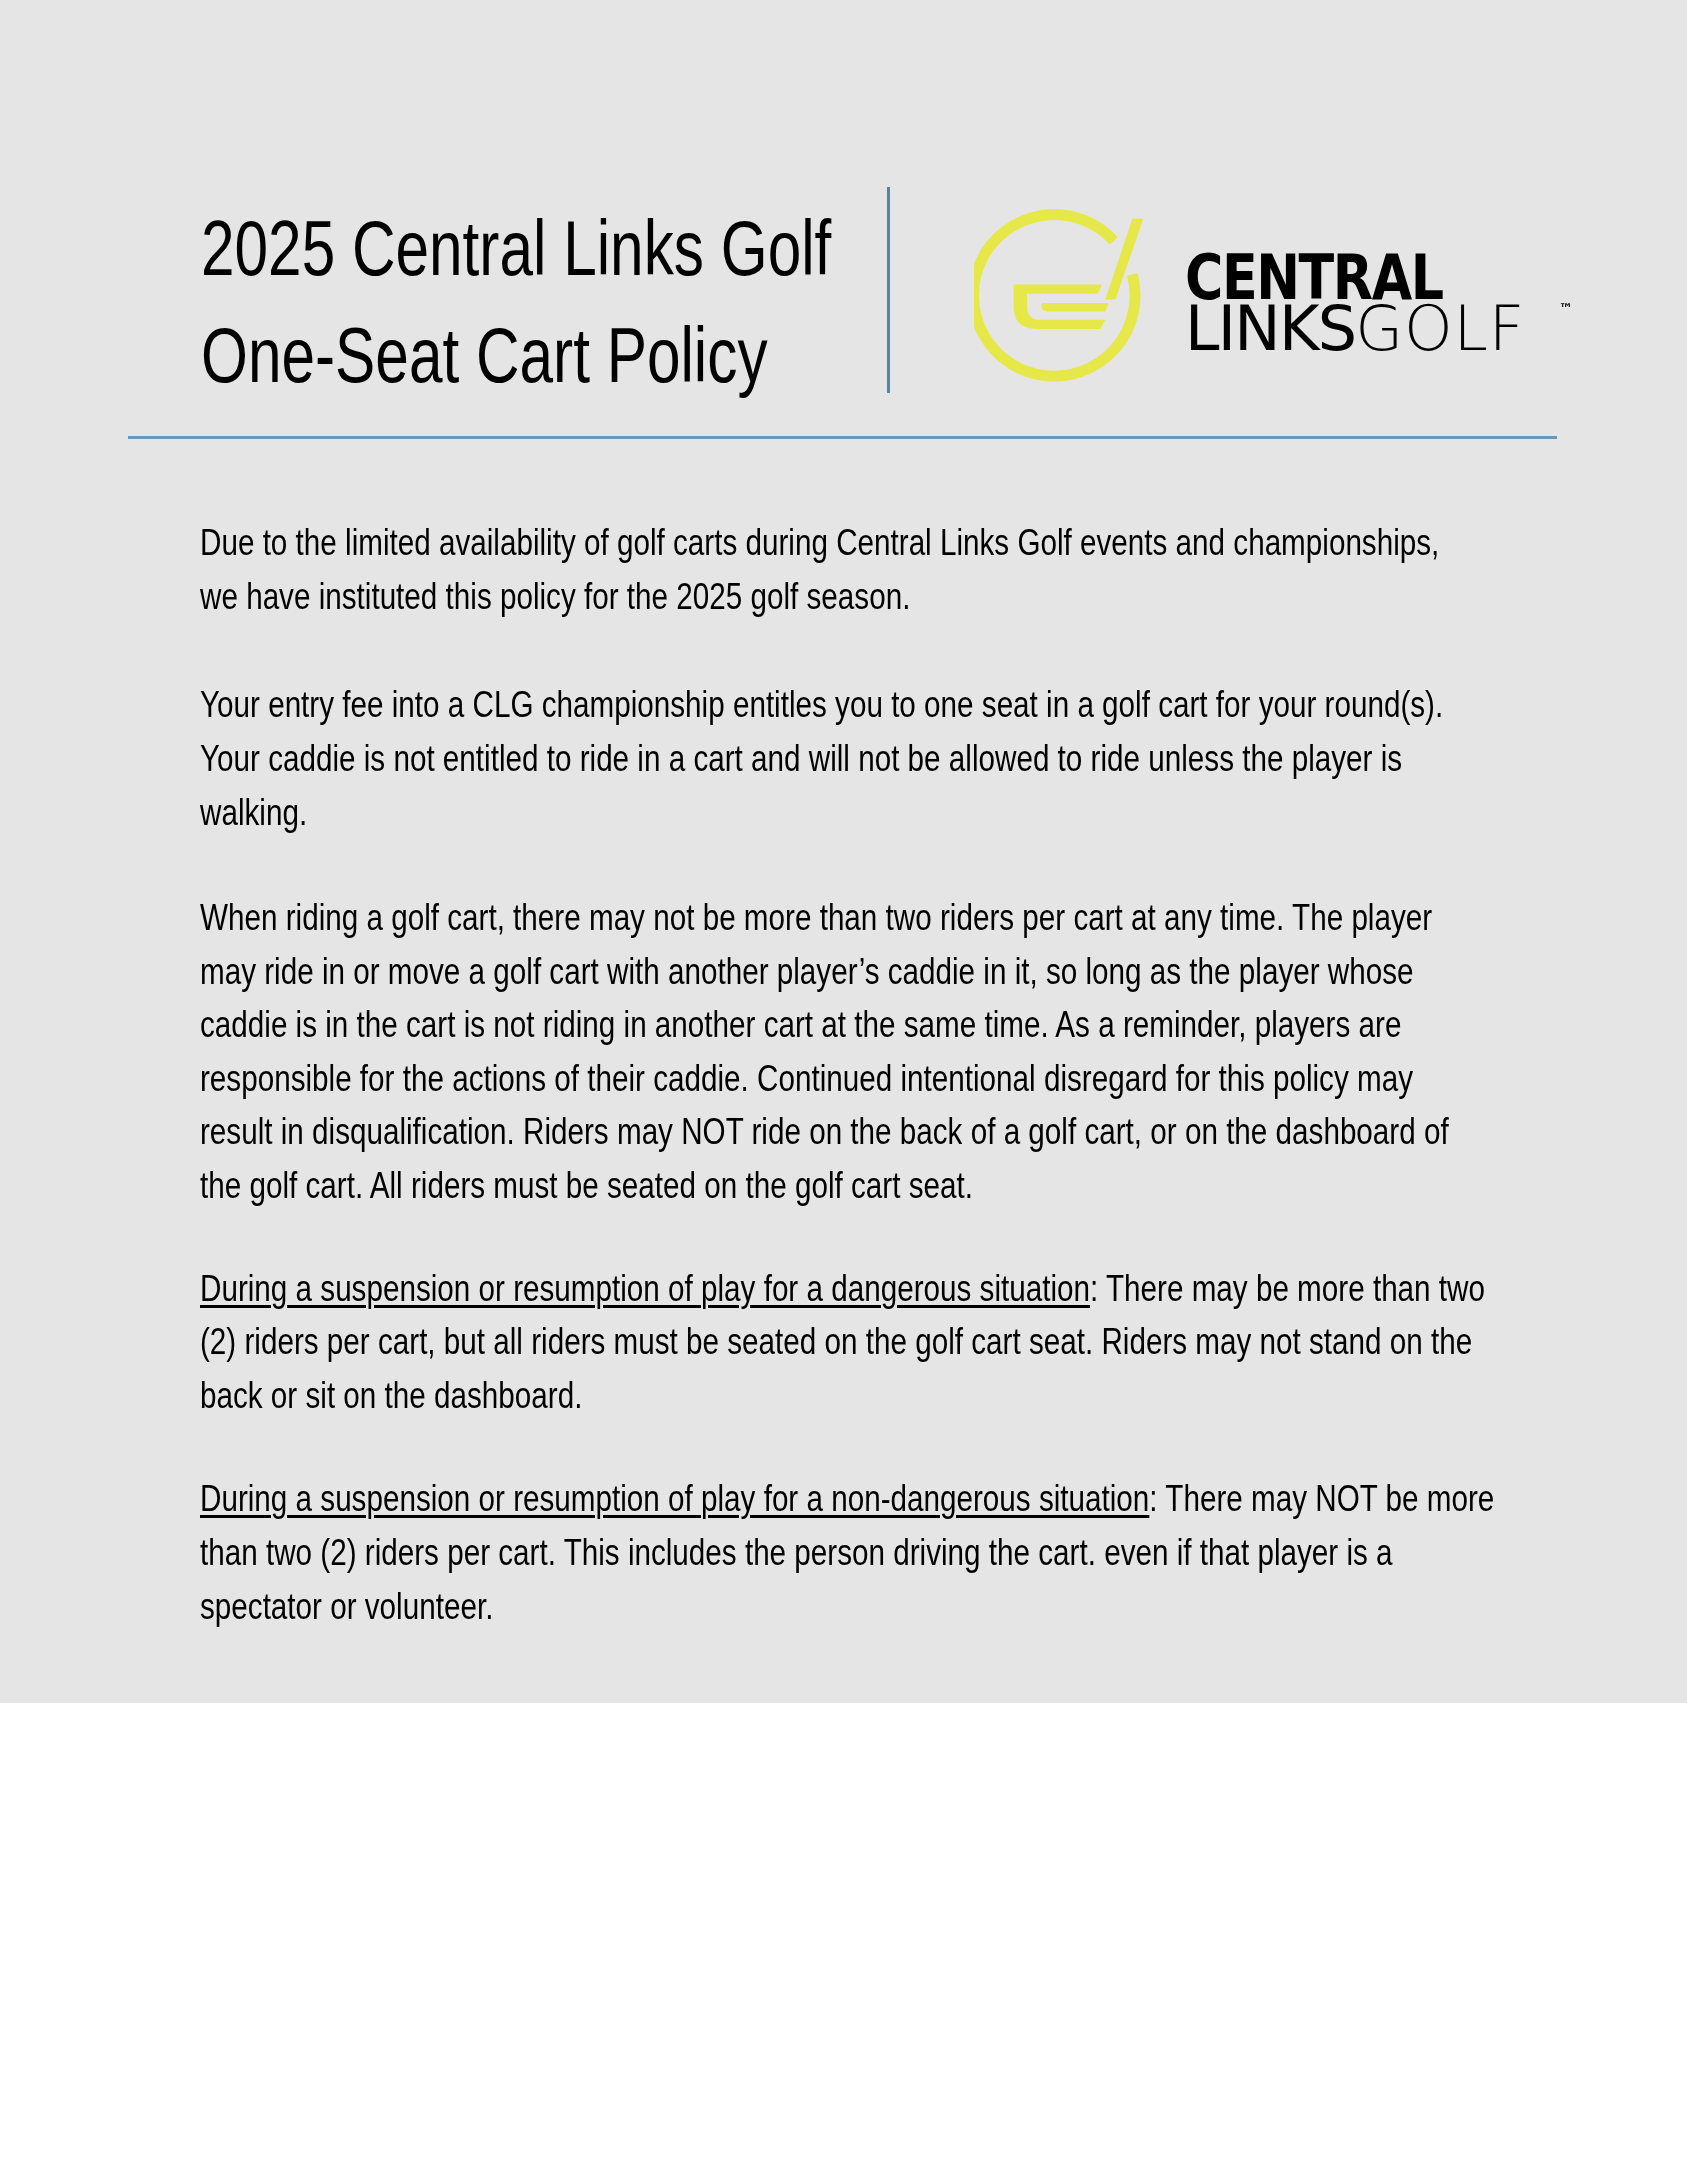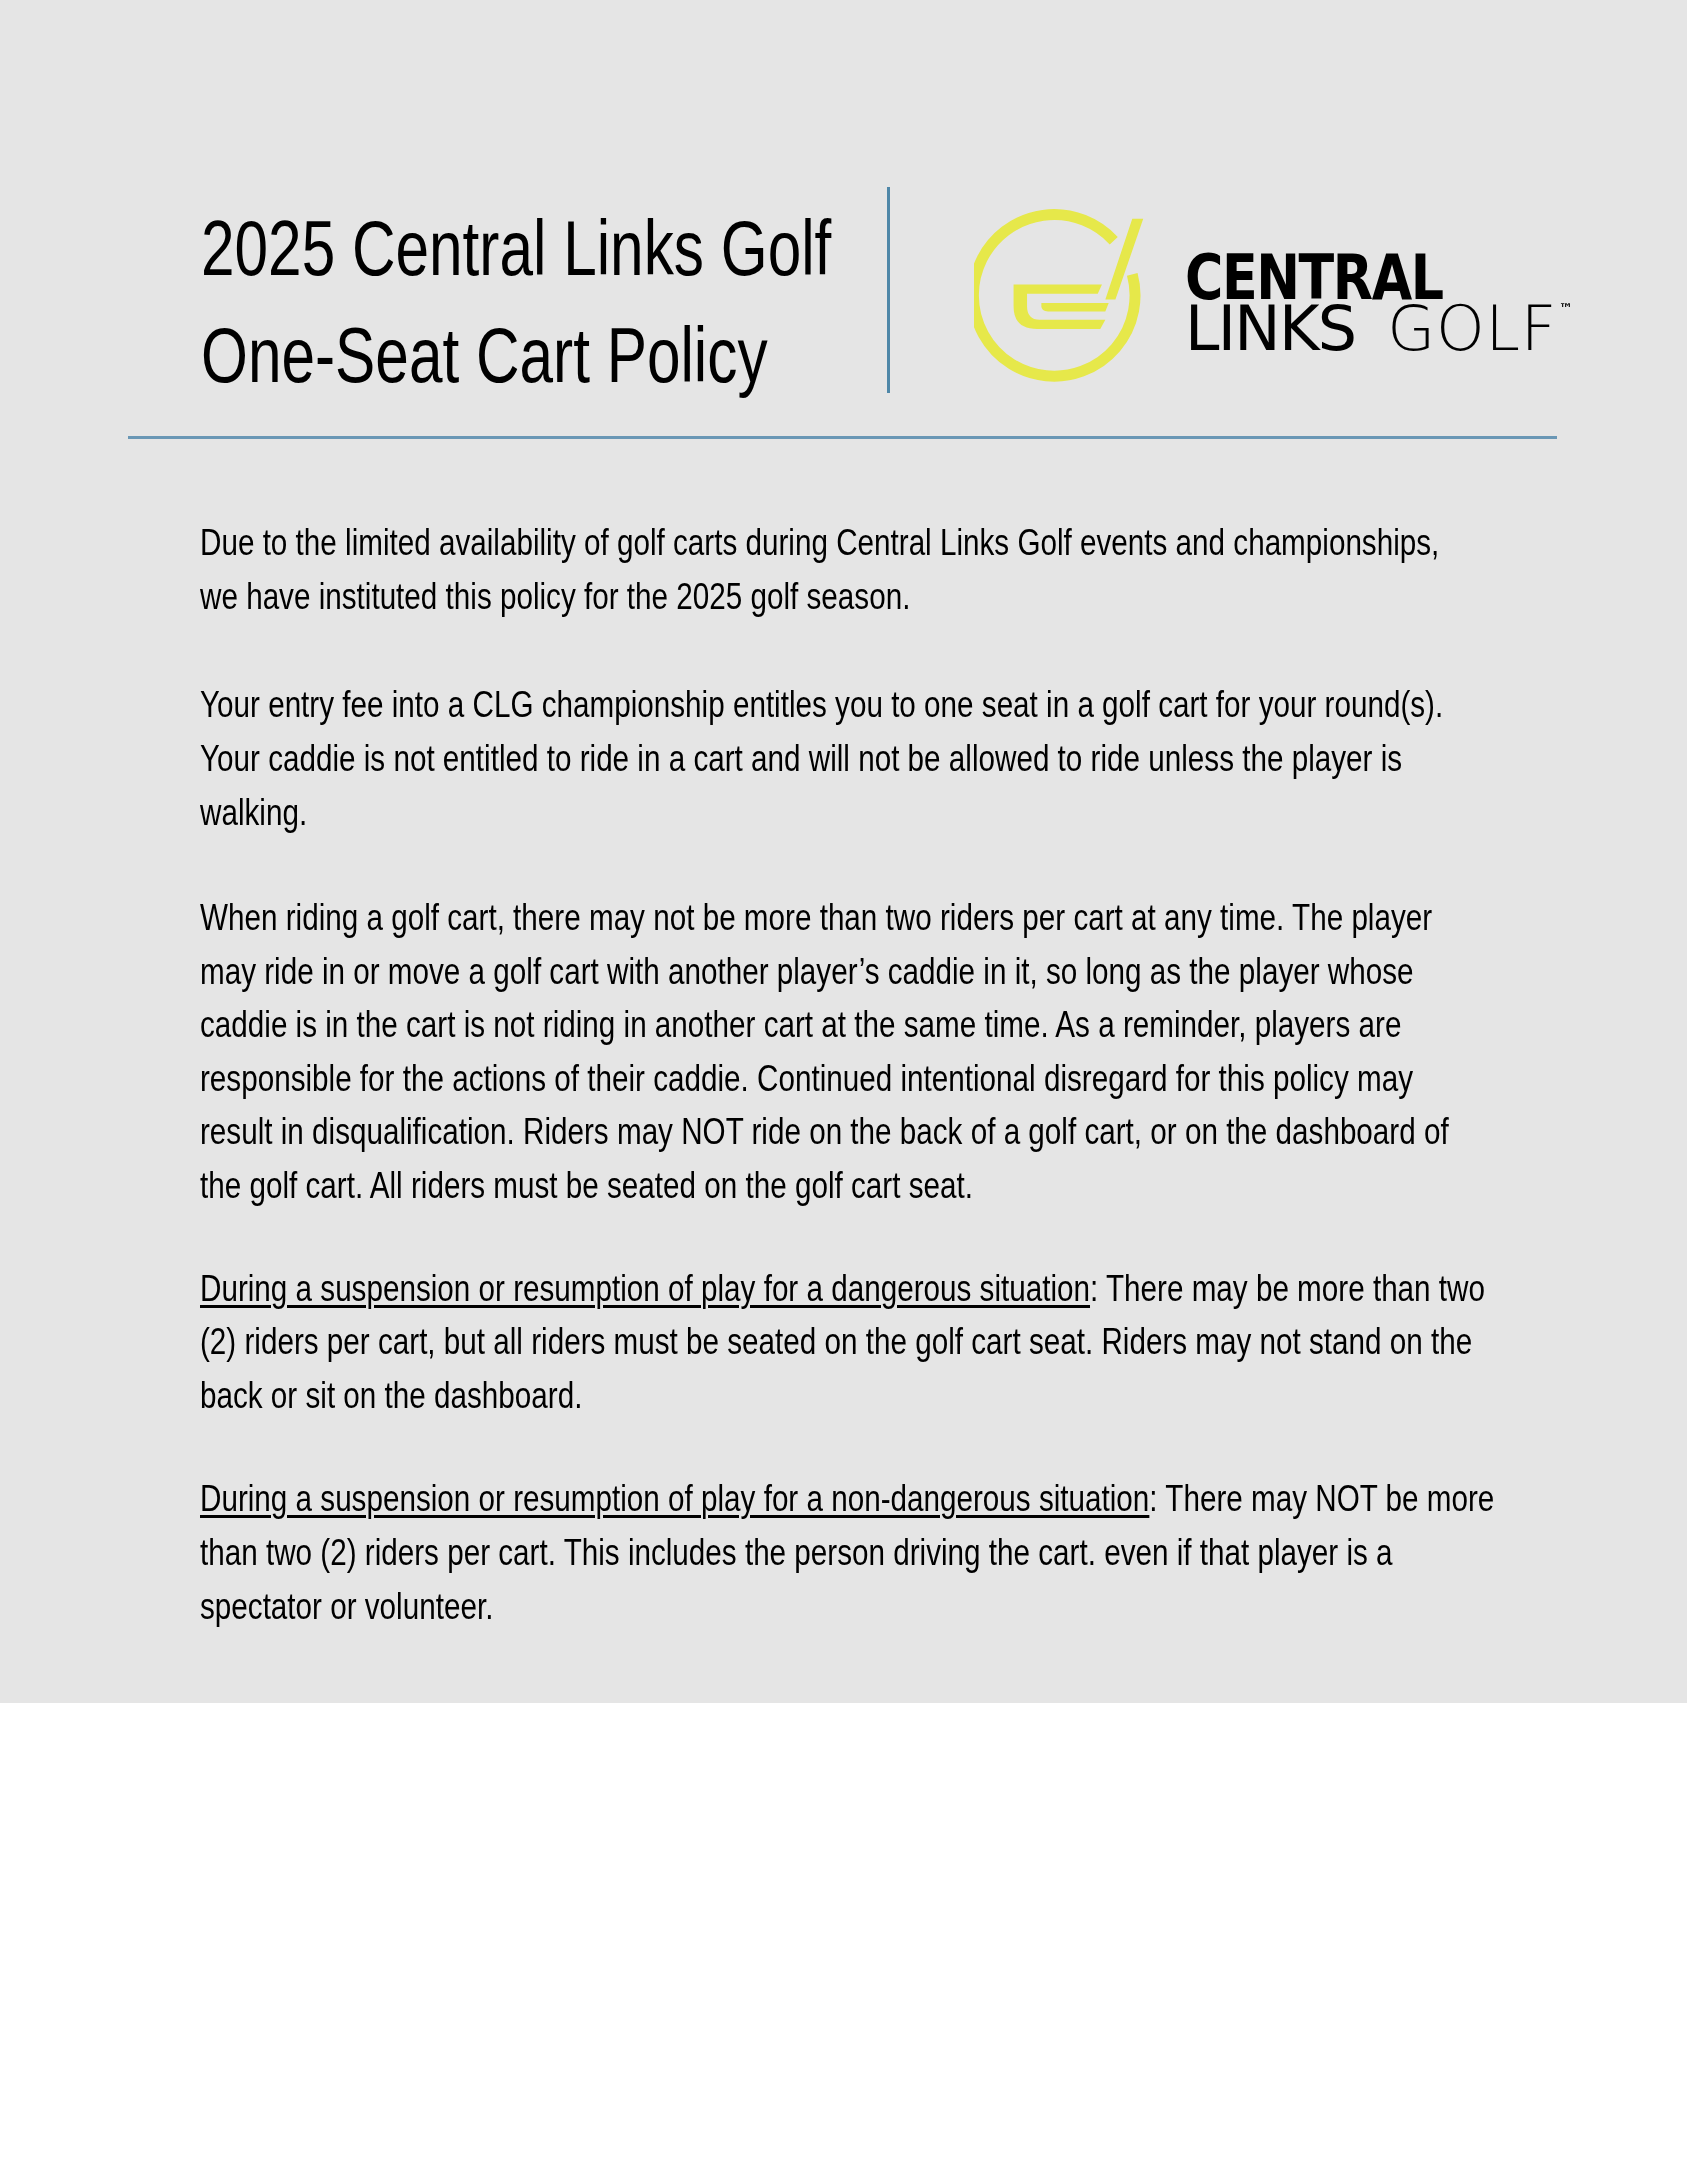--- a/index.html
+++ b/index.html
@@ -20,21 +20,21 @@
   
   .logo { position: absolute; left: 974px; top: 207px; width: 607px; height: 186px; }
   .logo-mark { position: absolute; left: 0; top: 0; width: 181px; height: 181px; }
   .wordmark-line {
     position: absolute; white-space: nowrap; font-family: "DejaVu Sans", sans-serif;
     line-height: 1; transform-origin: 0 0; color: #000;
   }
   .wm-central { left: 211px; top: 40px; font-size: 62px; font-weight: 900; letter-spacing: -1.7px; }
   .wm-links-row { left: 211px; top: 91px; font-size: 62px; }
   .wm-links { font-weight: 400; letter-spacing: -1.7px; }
-  .wm-golf { font-weight: 300; font-family: "DejaVu Sans", sans-serif; letter-spacing: 0.8px; margin-left: 32px; }
+  .wm-golf { font-weight: 300; font-family: "DejaVu Sans", sans-serif; letter-spacing: 0.8px; }
   .wm-tm { position: absolute; left: 585px; top: 93px; font-family: "DejaVu Sans", sans-serif; font-size: 13.5px; font-weight: 700; }
 
   
   .body-line {
     position: absolute; left: 200px; white-space: nowrap;
     font-family: "Liberation Sans", sans-serif; font-size: 36px; line-height: 1;
     transform-origin: 0 0; color: #000;
   }
   .u { text-decoration: underline; text-decoration-thickness: 2.5px; text-underline-offset: 4.2px; }
 </style>

